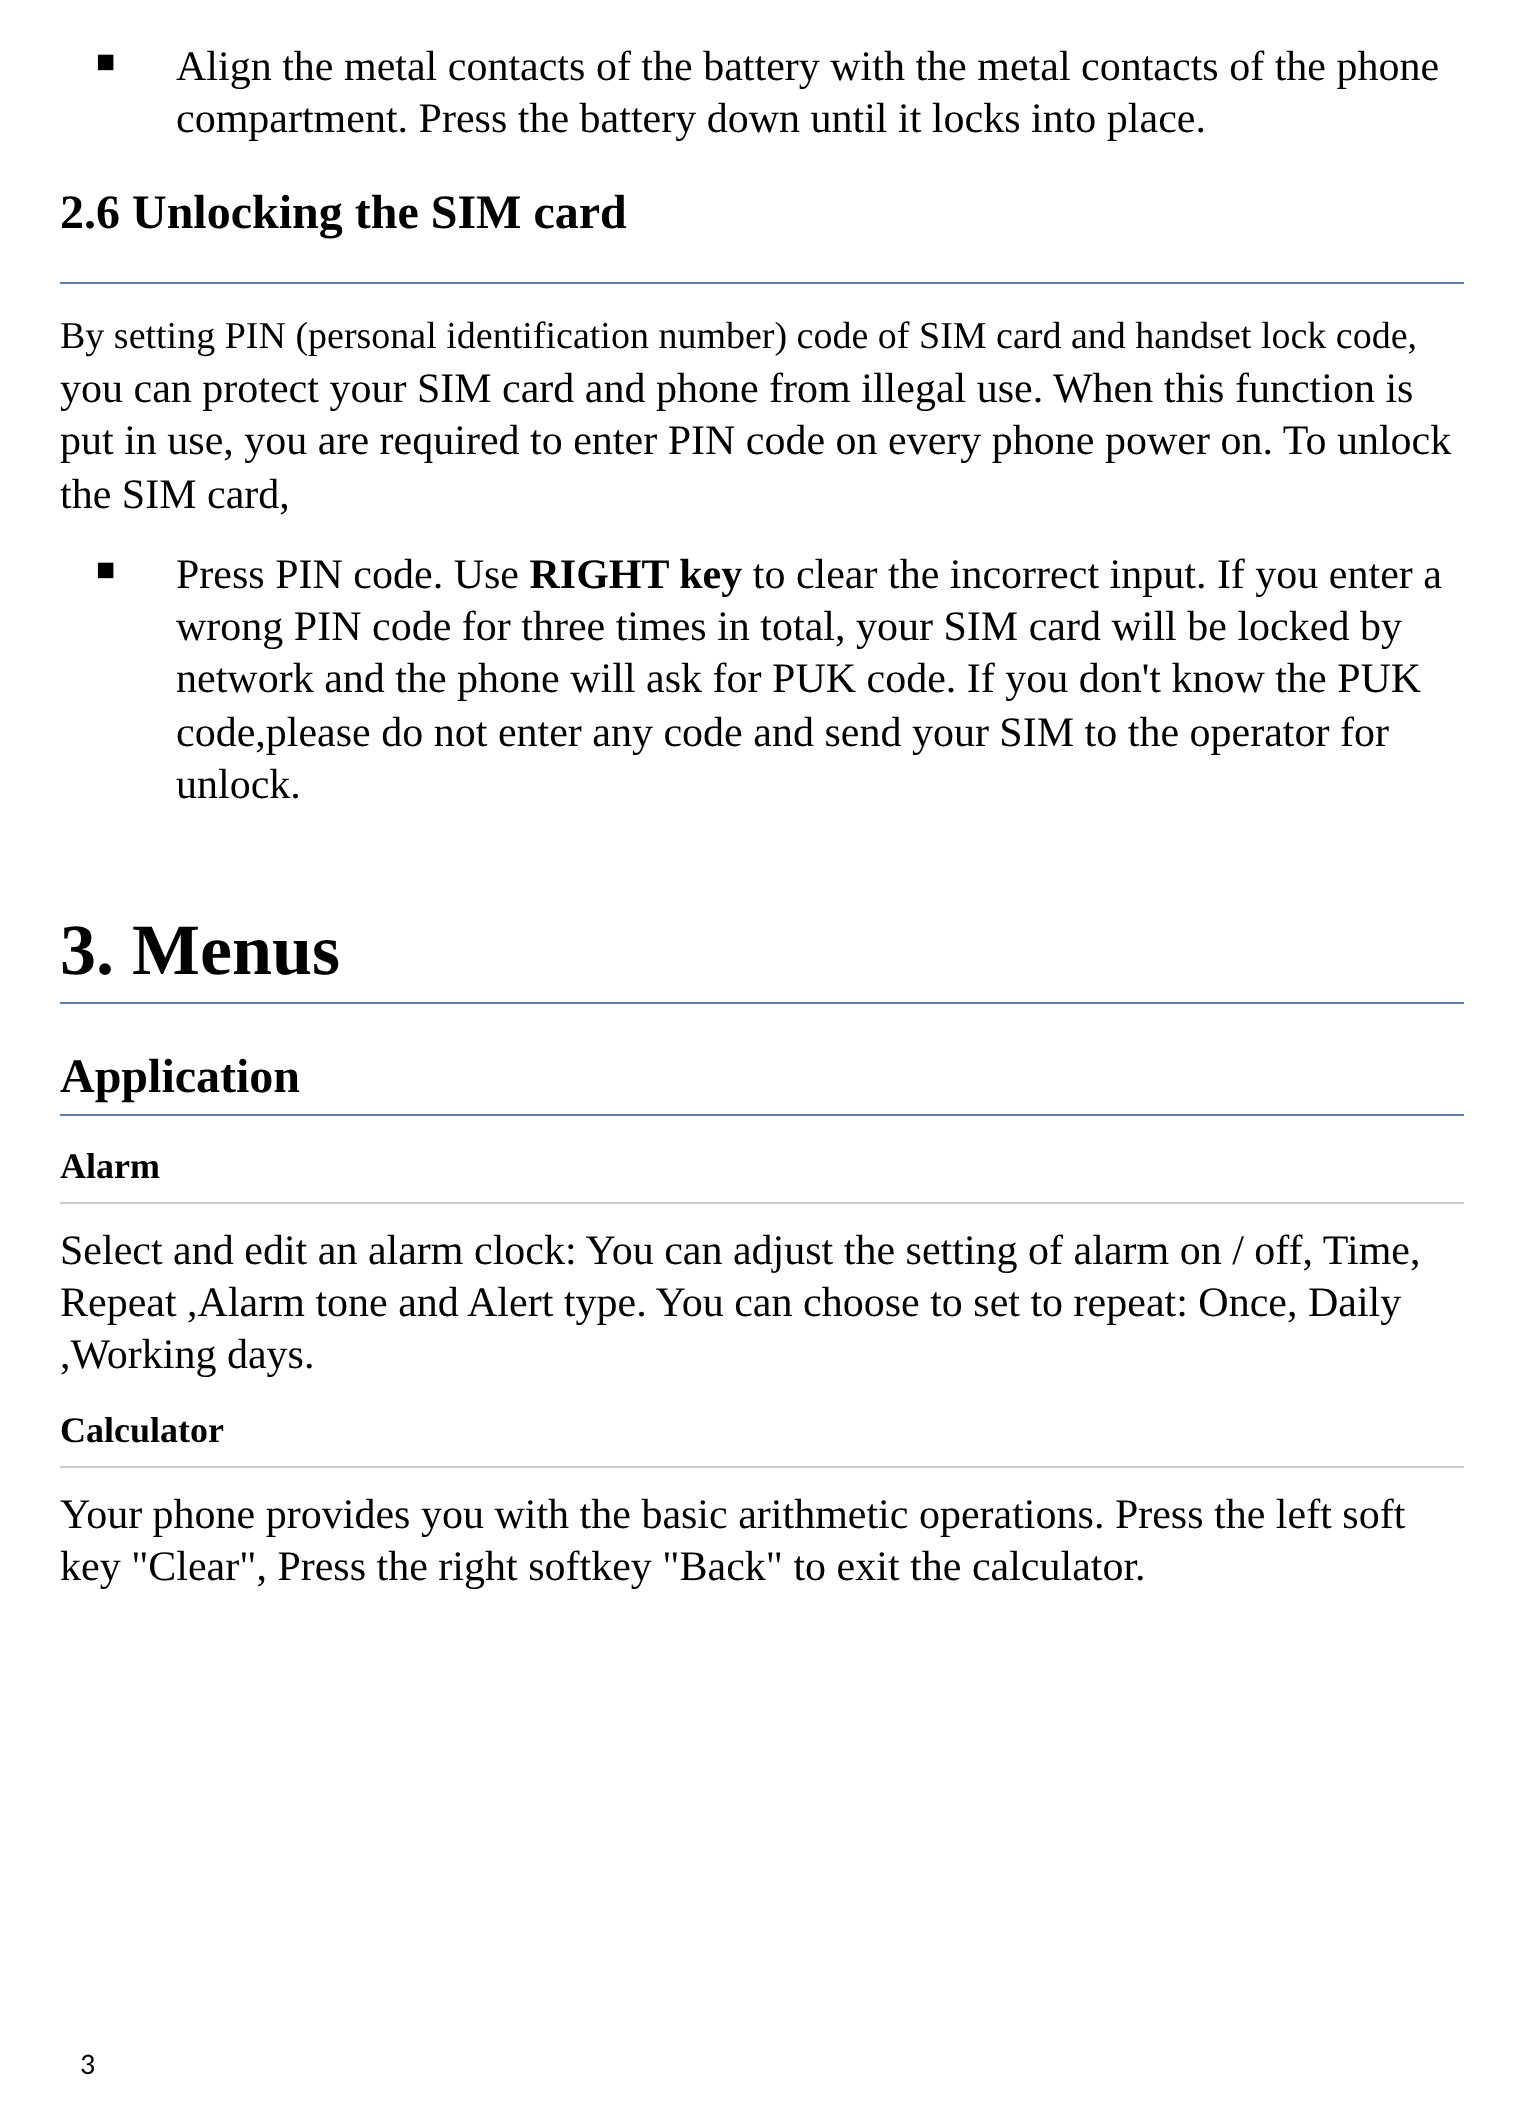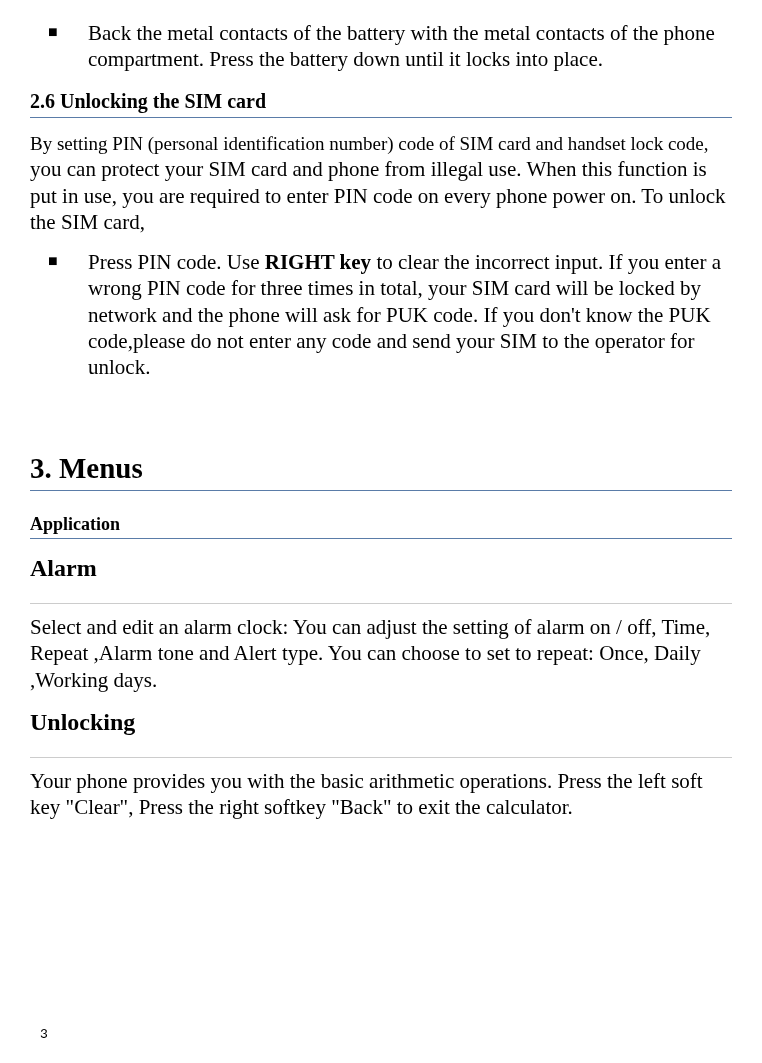--- a/index.html
+++ b/index.html
@@ -25,47 +25,47 @@
       margin-bottom: 2px;
     }
     .bullet-list li::before {
       content: "■";
       position: absolute;
       left: 18px;
       top: 2px;
       font-size: 16px;
     }
     h2.section-heading {
-      font-size: 20px;
+      font-size: 24px;
+      font-weight: bold;
+      border-bottom: 1.5px solid #5a7ca8;
+      padding-bottom: 19px;
+      margin-bottom: 12px;
+    }
+    h1.chapter-heading {
+      font-size: 36px;
       font-weight: bold;
       border-bottom: 1.5px solid #5a7ca8;
       padding-bottom: 3px;
-      margin-bottom: 12px;
-    }
-    h1.chapter-heading {
-      font-size: 29px;
-      font-weight: bold;
-      border-bottom: 1.5px solid #5a7ca8;
-      padding-bottom: 3px;
-      margin-top: 70px;
+      margin-top: 48px;
       margin-bottom: 22px;
     }
     h2.sub-heading {
-      font-size: 18px;
+      font-size: 24px;
       font-weight: bold;
       border-bottom: 1.5px solid #5a7ca8;
       padding-bottom: 3px;
       margin-top: 0;
       margin-bottom: 14px;
     }
     h3.item-heading {
-      font-size: 24px;
+      font-size: 18px;
       font-weight: bold;
       border-bottom: 1px solid #ccc;
-      padding-bottom: 20px;
+      padding-bottom: 6px;
       margin-top: 0;
       margin-bottom: 10px;
     }
     p {
       margin: 0 0 14px 0;
     }
     .intro-part1 {
       font-size: 19px;
     }
     .page-number {
@@ -74,36 +74,36 @@
       left: 40px;
       font-family: Calibri, Arial, sans-serif;
       font-size: 15px;
     }
     b { font-weight: bold; }
   </style>
 </head>
 <body>
 
 <ul class="bullet-list">
-  <li>Back the metal contacts of the battery with the metal contacts of the phone compartment. Press the battery down until it locks into place.</li>
+  <li>Align the metal contacts of the battery with the metal contacts of the phone compartment. Press the battery down until it locks into place.</li>
 </ul>
 
 <h2 class="section-heading">2.6 Unlocking the SIM card</h2>
 
 <p><span class="intro-part1">By setting PIN (personal identification number) code of SIM card and handset lock code,</span><span> you can protect your SIM card and phone from illegal use. When this function is put in use, you are required to enter PIN code on every phone power on. To unlock the SIM card,</span></p>
 
 <ul class="bullet-list">
   <li><span>Press PIN code. Use </span><b>RIGHT key</b><span> to clear the incorrect input. If you enter a wrong PIN code for three times in total, your SIM card will be locked by network and the phone will ask for PUK code. If you don't know the PUK code,please do not enter any code and send your SIM to the operator for unlock.</span></li>
 </ul>
 
 <h1 class="chapter-heading">3. Menus</h1>
 
 <h2 class="sub-heading">Application</h2>
 
 <h3 class="item-heading">Alarm</h3>
 
 <p>Select and edit an alarm clock: You can adjust the setting of alarm on / off, Time, Repeat ,Alarm tone and Alert type. You can choose to set to repeat: Once, Daily ,Working days.</p>
 
-<h3 class="item-heading">Unlocking</h3>
+<h3 class="item-heading">Calculator</h3>
 
 <p style="margin-bottom:16px;">Your phone provides you with the basic arithmetic operations. Press the left soft key "Clear", Press the right softkey "Back" to exit the calculator.</p>
 
 <div class="page-number">3</div>
 
 </body></html>

